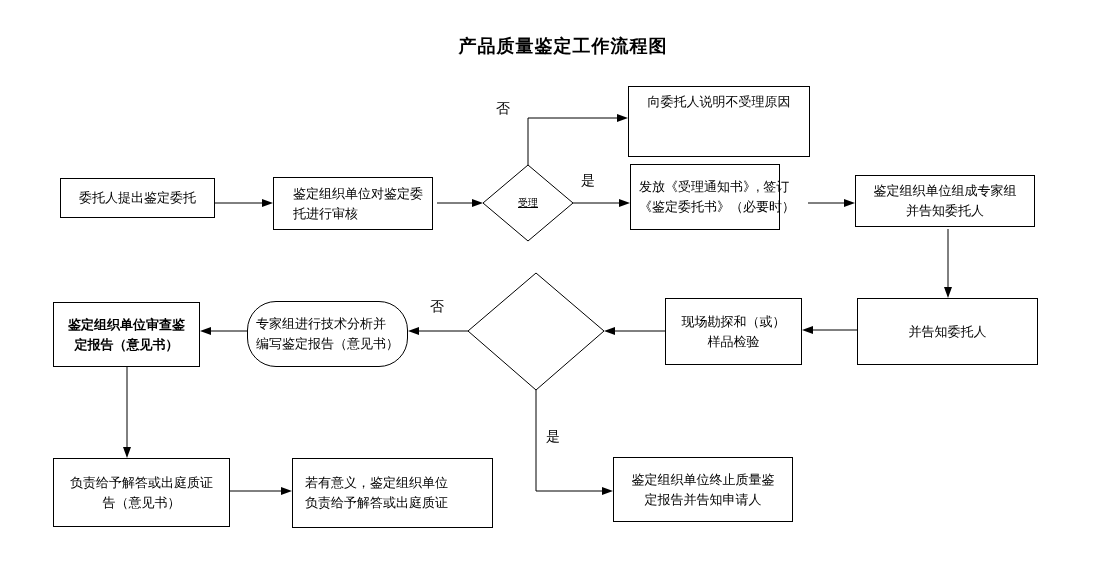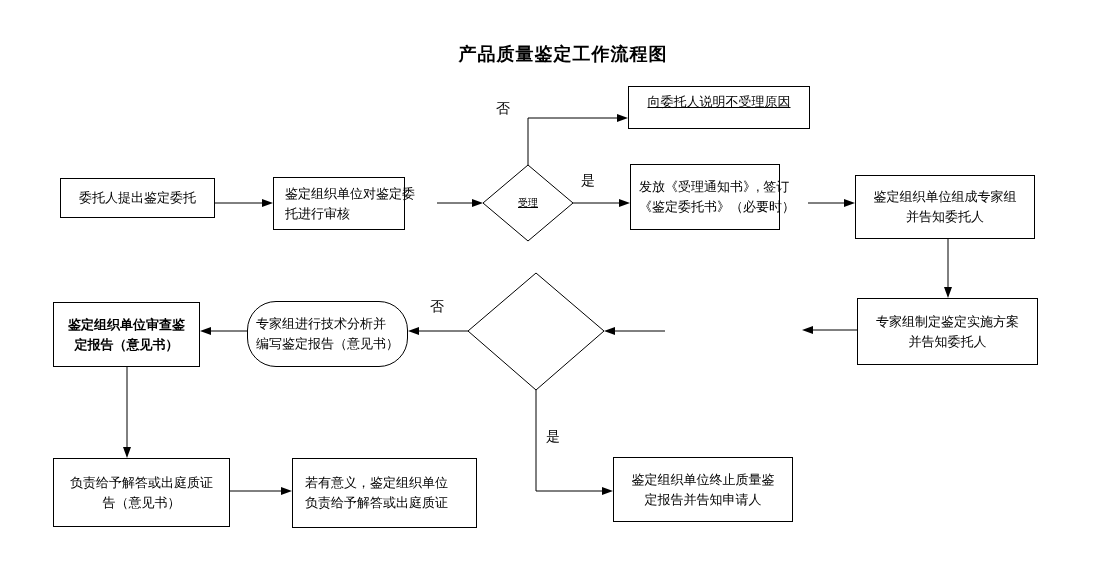--- a/index.html
+++ b/index.html
@@ -3,21 +3,21 @@
 <meta charset="utf-8">
 <style>
   html,body{margin:0;padding:0;background:#ffffff;}
   #canvas{
     position:relative;width:1093px;height:579px;background:#ffffff;
     font-family:"Liberation Sans","DejaVu Sans",sans-serif;color:#000;
     overflow:hidden;
   }
   #wires{position:absolute;left:0;top:0;width:1093px;height:579px;}
   .title{
-    position:absolute;top:42px;left:563px;transform:translateX(-50%);
+    position:absolute;top:34px;left:563px;transform:translateX(-50%);
     font-size:18px;font-weight:bold;white-space:nowrap;letter-spacing:1px;
   }
   .box{
     position:absolute;box-sizing:border-box;border:1px solid #000;background:#fff;
     display:flex;flex-direction:column;justify-content:center;align-items:center;
     font-size:13px;line-height:20px;text-align:center;padding:2px 6px;
   }
   .box.left{align-items:flex-start;text-align:left;}
   .box.top{justify-content:flex-start;padding-top:5px;}
   .ln{white-space:nowrap;}
@@ -65,65 +65,68 @@
       <polygon points="613,491 602,487 602,495"></polygon>
     </g>
     <g fill="#ffffff" stroke="#000" stroke-width="1">
       <polygon points="528,165 573,203 528,241 483,203"></polygon>
       <polygon points="536,273 604,331 536,390 468,331"></polygon>
     </g>
   </svg>
 
   <div class="title">产品质量鉴定工作流程图</div>
 
-  <div class="box top" style="left:628px;top:86px;width:182px;height:43px;text-decoration:underline;">
+  <div class="box top" style="left:628px;top:86px;width:182px;height:71px;">
     <div class="ln">向委托人说明不受理原因</div>
   </div>
 
   <div class="box" style="left:60px;top:178px;width:155px;height:40px;">
     <div class="ln">委托人提出鉴定委托</div>
   </div>
 
-  <div class="box left" style="left:273px;top:177px;width:132px;height:53px;padding-left:11px;">
+  <div class="box left" style="left:273px;top:177px;width:160px;height:53px;padding-left:19px;">
     <div class="ln">鉴定组织单位对鉴定委</div>
     <div class="ln">托进行审核</div>
   </div>
 
   <div class="box left" style="left:630px;top:164px;width:150px;height:66px;padding-left:8px;">
     <div class="ln">发放《受理通知书》, 签订</div>
     <div class="ln">《鉴定委托书》（必要时）</div>
   </div>
 
-  <div class="box" style="left:855px;top:175px;width:180px;height:64px;">
+  <div class="box" style="left:855px;top:175px;width:180px;height:52px;">
     <div class="ln">鉴定组织单位组成专家组</div>
     <div class="ln">并告知委托人</div>
   </div>
 
   <div class="box" style="left:857px;top:298px;width:181px;height:67px;">
-    <div class="ln">专家组制定鉴定实施方案</div>
     <div class="ln">并告知委托人</div>
   </div>
 
+  <div class="box" style="left:665px;top:298px;width:137px;height:67px;">
+    <div class="ln">现场勘探和（或）</div>
+    <div class="ln">样品检验</div>
+  </div>
 
   <div class="box left" style="left:247px;top:301px;width:161px;height:66px;padding-left:8px;border-radius:29px;">
     <div class="ln">专家组进行技术分析并</div>
     <div class="ln">编写鉴定报告（意见书）</div>
   </div>
 
   <div class="box" style="left:53px;top:302px;width:147px;height:65px;font-weight:bold;">
     <div class="ln">鉴定组织单位审查鉴</div>
     <div class="ln">定报告（意见书）</div>
   </div>
 
   <div class="box" style="left:53px;top:458px;width:177px;height:69px;">
     <div class="ln">负责给予解答或出庭质证</div>
     <div class="ln">告（意见书）</div>
   </div>
 
-  <div class="box left" style="left:292px;top:458px;width:185px;height:70px;padding-left:12px;">
+  <div class="box left" style="left:292px;top:458px;width:201px;height:70px;padding-left:12px;">
     <div class="ln">若有意义，鉴定组织单位</div>
     <div class="ln">负责给予解答或出庭质证</div>
   </div>
 
   <div class="box" style="left:613px;top:457px;width:180px;height:65px;">
     <div class="ln">鉴定组织单位终止质量鉴</div>
     <div class="ln">定报告并告知申请人</div>
   </div>
 
   <div class="dtext" style="left:488px;top:193px;width:80px;">

